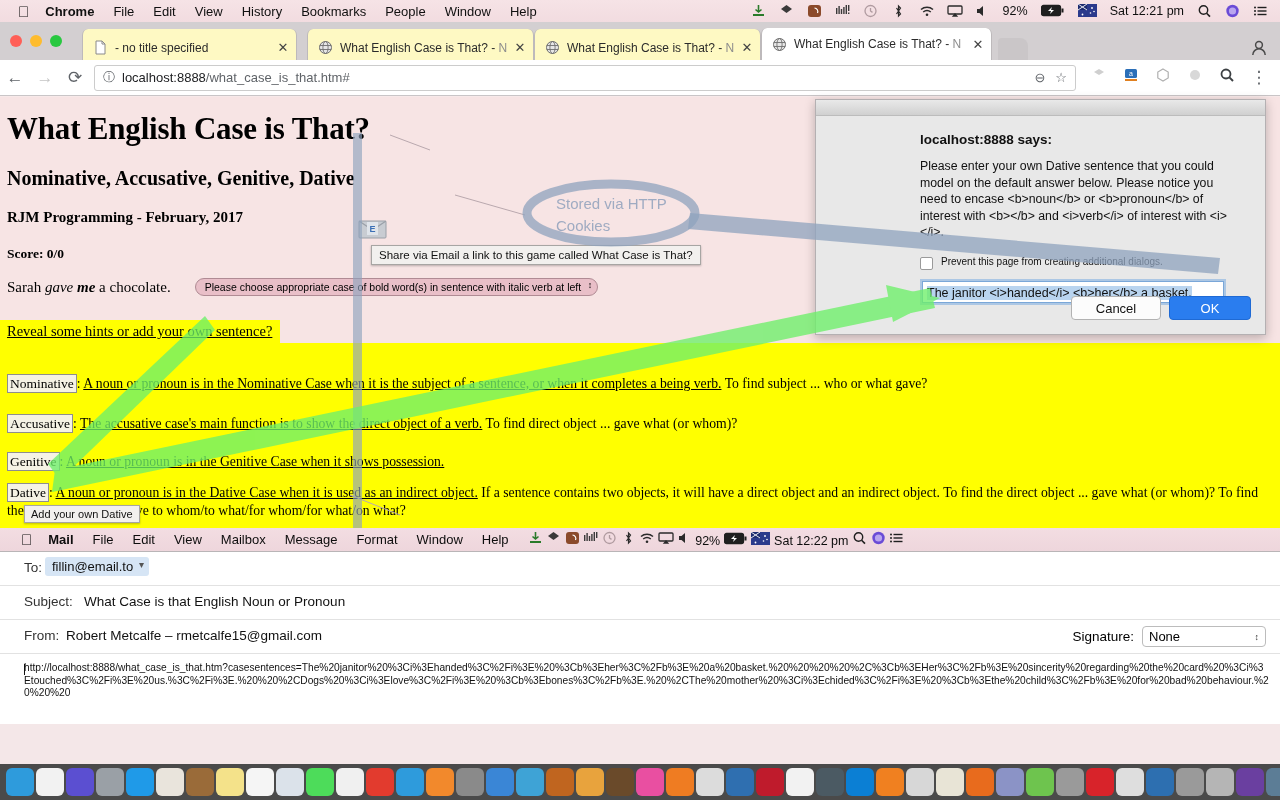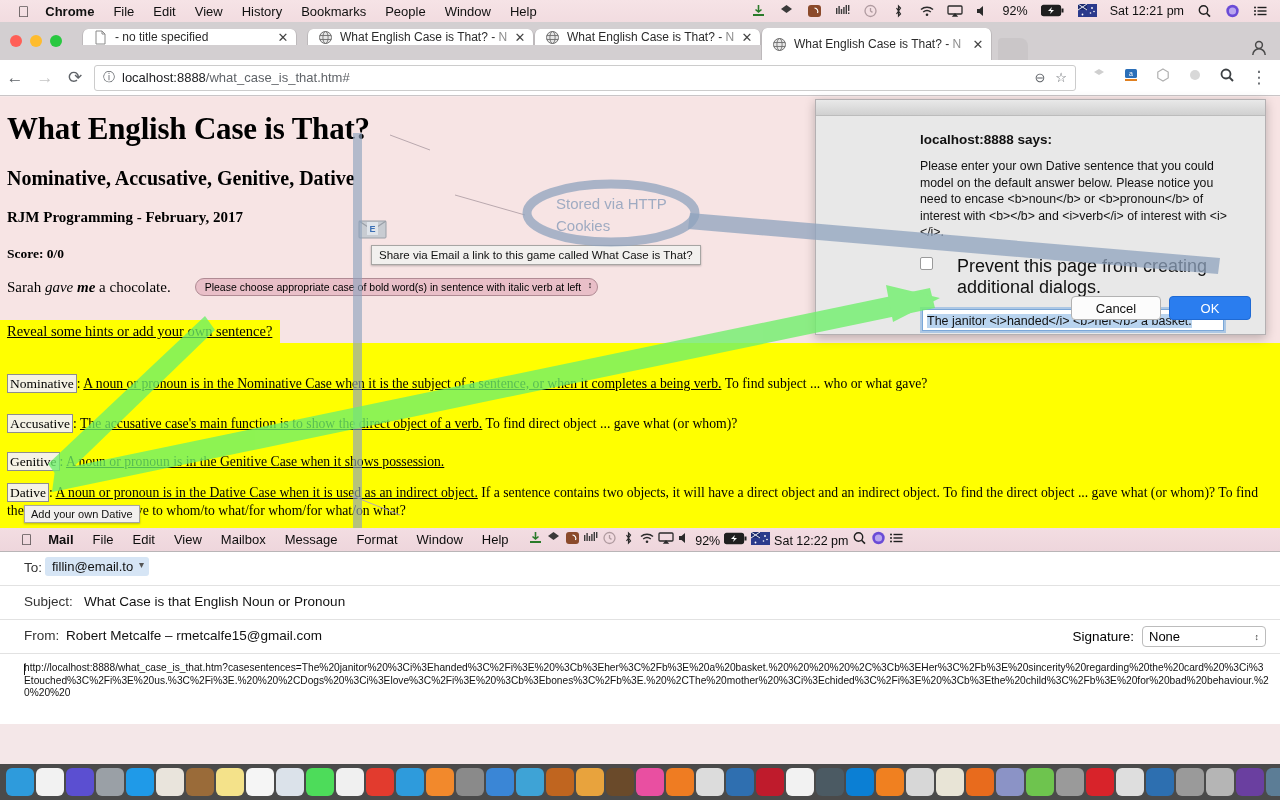--- a/index.html
+++ b/index.html
@@ -30,22 +30,22 @@
   
   .tabstrip {
     position:absolute; left:0; top:22px; width:1280px; height:38px;
     background:#d3cfd1;
   }
   .traffic { position:absolute; left:10px; top:13px; display:flex; gap:8px; }
   .traffic i { width:12px; height:12px; border-radius:50%; display:block; }
   .traffic .r{background:#ff5f57;} .traffic .y{background:#febc2e;} .traffic .g{background:#28c840;}
 
   .tab {
-    position:absolute; top:7px; height:16px;
-    background:#ffffff; border-top-left-radius:6px; border-top-right-radius:6px;
+    position:absolute; top:7px; height:37px;
+    background:#fef9c3; border-top-left-radius:6px; border-top-right-radius:6px;
     display:flex; align-items:center; padding:0 6px 0 10px;
     font-size:12px; color:#2b2b2b; overflow:hidden;
     border-left:1px solid #bdb9bb; border-right:1px solid #bdb9bb;
   }
   .tab.active { background:#fff; top:6px; height:32px; }
   .tab .favicon { width:15px; height:15px; margin-right:7px; flex:0 0 auto; }
   .tab .tlabel { white-space:nowrap; overflow:hidden; text-overflow:clip; flex:1; }
   .tab .tlabel .dim { color:#8d8d8d; }
   .tab .tclose { margin-left:6px; color:#444; font-size:13px; width:14px; text-align:center; flex:0 0 auto;}
   .tab-new { position:absolute; top:16px; width:30px; height:22px; background:#cac6c8; border-radius:4px 8px 0 0; }
@@ -122,21 +122,21 @@
   
   .dialog {
     position:absolute; left:815px; top:99px; width:451px; height:236px;
     background:#e8e8e8; border:1px solid #b4b0b2;
     box-shadow:0 3px 10px rgba(0,0,0,.25);
   }
   .dialog .titlebar { height:16px; background:linear-gradient(180deg,#e9e9e9,#d0d0d0); border-bottom:1px solid #bcbcbc;}
   .dialog .body { padding:16px 24px 0 104px; }
   .dialog .dtitle { font-size:13.5px; font-weight:bold; color:#111; margin-bottom:11px; }
   .dialog .dmsg { font-size:12.3px; color:#111; line-height:16.5px; }
-  .dialog .prevent { display:flex; align-items:flex-start; gap:24px; margin-top:15px; font-size:18px; color:#111; }
+  .dialog .prevent { display:flex; align-items:flex-start; gap:8px; margin-top:15px; font-size:10px; color:#111; }
   .dialog .cb { width:13px; height:13px; border:1px solid #9a9a9a; background:#fff; border-radius:2px; flex:0 0 auto; margin-top:1px;}
   .dialog .inputwrap { margin-top:11px; margin-left:2px; }
   .dialog .dinput {
     width:302px; height:22px; border:1px solid #7aa7d8; background:#fff;
     box-shadow:0 0 0 2px rgba(100,160,225,.45);
     font-size:12.5px; color:#111; padding:2px 4px; line-height:18px; white-space:nowrap; overflow:hidden;
   }
   .dialog .dinput .sel { background:#b9d4ef; }
   .dialog .btns { position:absolute; right:14px; bottom:14px; display:flex; gap:8px; }
   .dialog .btn {

